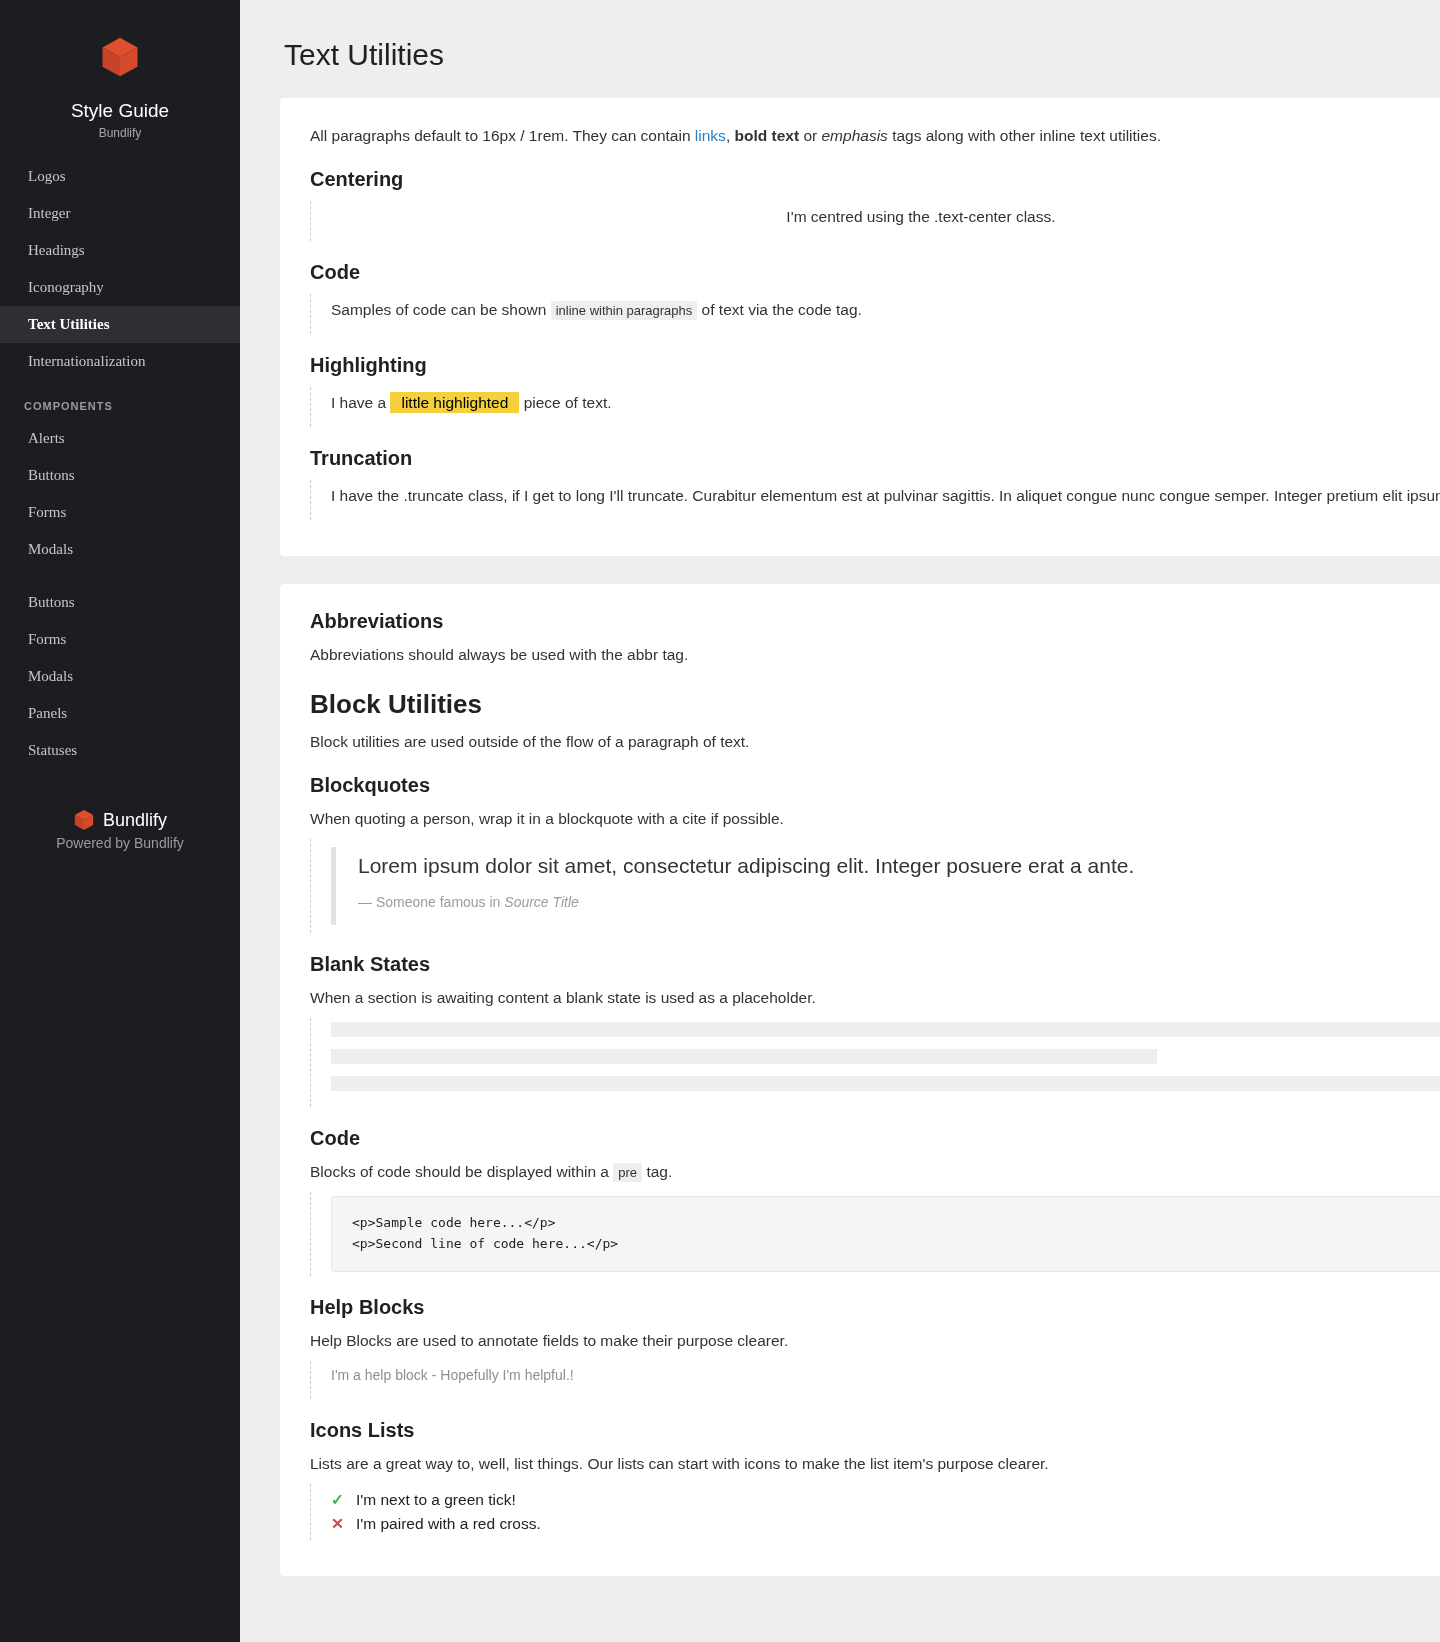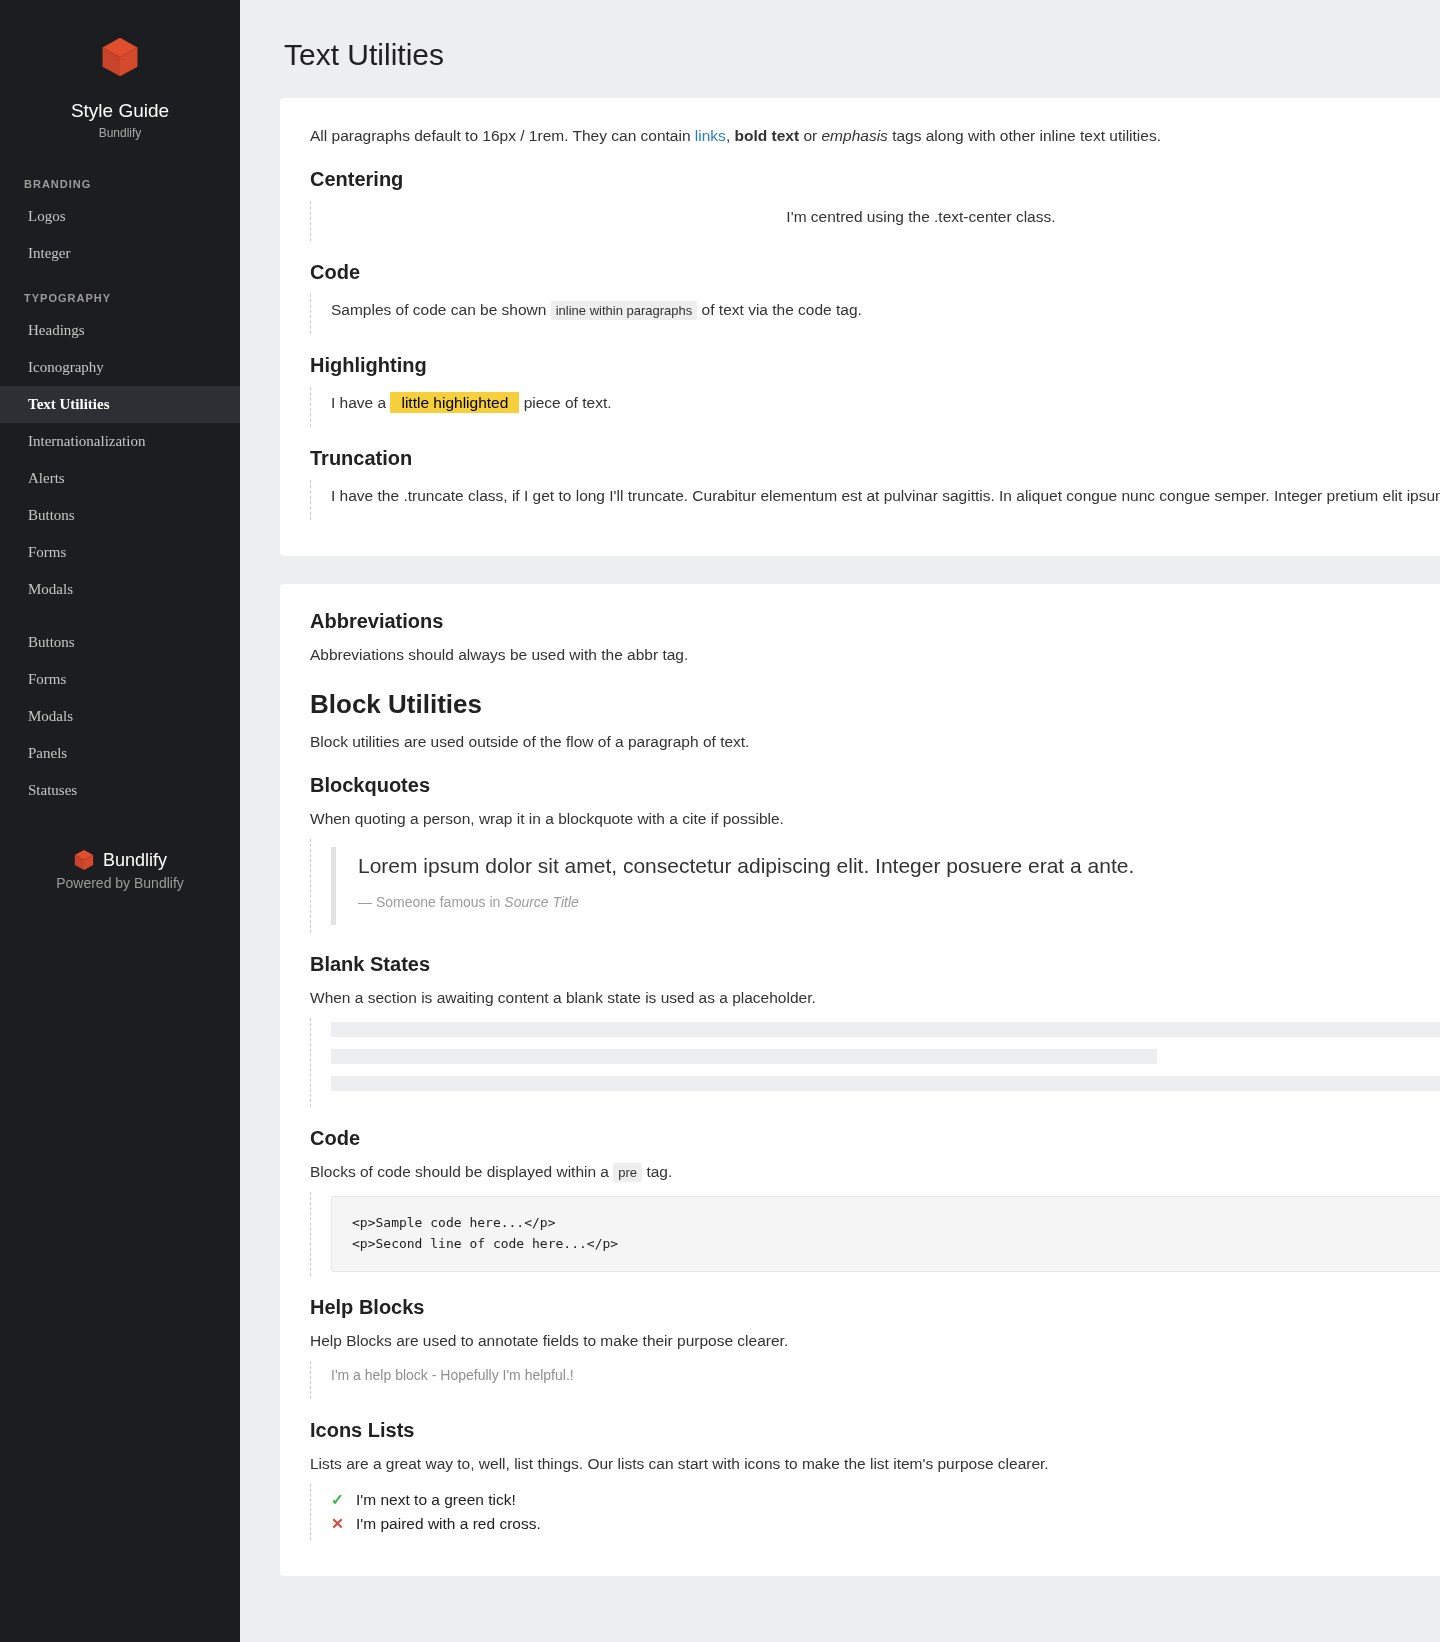--- a/index.html
+++ b/index.html
@@ -54,30 +54,29 @@
         <g fill="#E04E2E">
           <polygon points="24,2 44,13 24,24 4,13"></polygon>
           <polygon points="4,13 24,24 24,46 4,35" fill="#C9432A"></polygon>
           <polygon points="44,13 24,24 24,46 44,35" fill="#D64A2C"></polygon>
         </g>
       </svg>
     </div>
     <div class="sidebar-title">Style Guide</div>
     <div class="sidebar-subtitle">Bundlify</div>
 
-    <div class="sidebar-section-head">BRANDING</div>
     <a class="sidebar-item">Logos</a>
     <a class="sidebar-item">Integer</a>
 
-    <div class="sidebar-section-head">TYPOGRAPHY</div>
     <a class="sidebar-item">Headings</a>
     <a class="sidebar-item">Iconography</a>
     <a class="sidebar-item active">Text Utilities</a>
     <a class="sidebar-item">Internationalization</a>
 
+    <div class="sidebar-section-head">COMPONENTS</div>
     <a class="sidebar-item">Alerts</a>
     <a class="sidebar-item">Buttons</a>
     <a class="sidebar-item">Forms</a>
     <a class="sidebar-item">Modals</a>
 
     <div style="height:16px"></div>
     <a class="sidebar-item">Buttons</a>
     <a class="sidebar-item">Forms</a>
     <a class="sidebar-item">Modals</a>
     <a class="sidebar-item">Panels</a>

